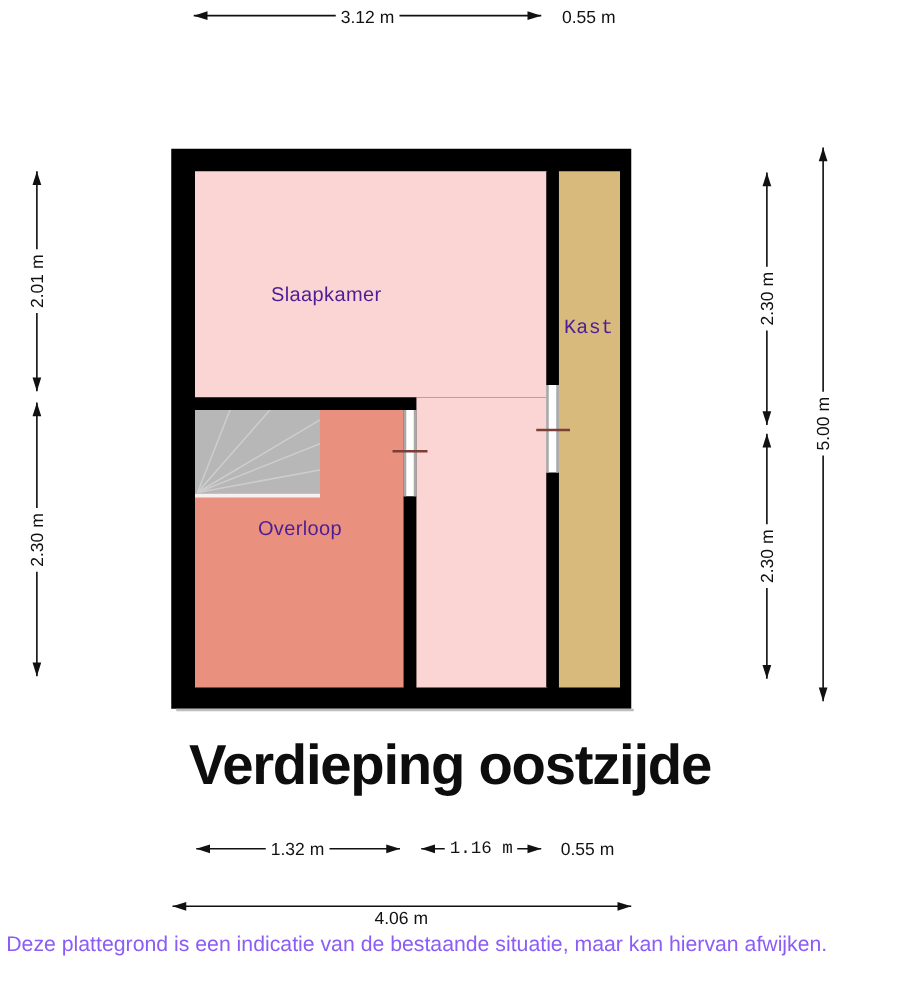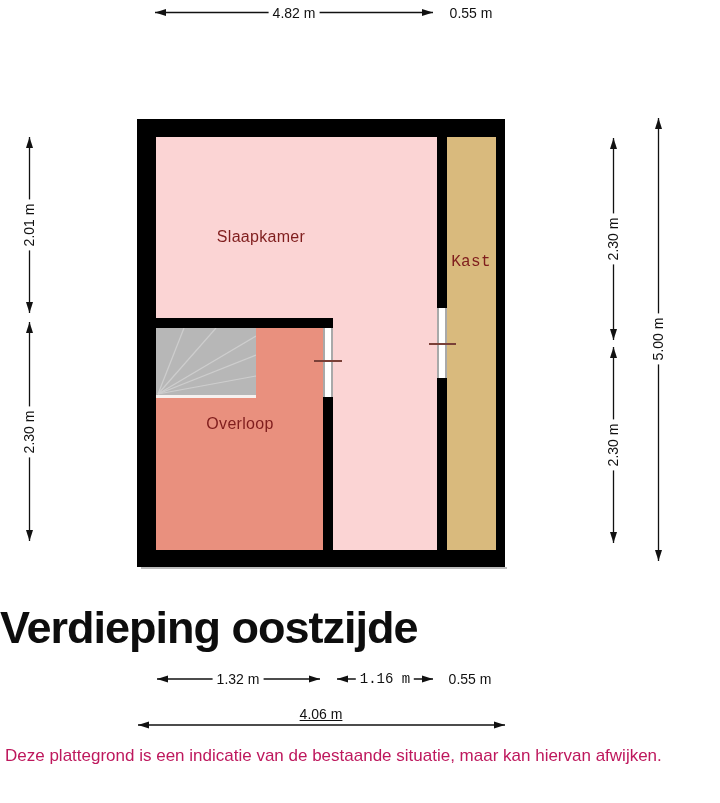--- a/index.html
+++ b/index.html
@@ -17,37 +17,37 @@
   .stairs-strip{background:#f6f1ef;}
   .door{
     background:#ffffff;
     border-left:2px solid #a9a9a9;
     border-right:2px solid #a9a9a9;
     box-sizing:border-box;
   }
   .tick{background:#7a4038;height:2px;}
   .room-label{
     transform:translate(-50%,-50%);
-    font-size:16px;color:#7f1d1d;white-space:nowrap;letter-spacing:.3px;
+    font-size:16px;color:#4c1d95;white-space:nowrap;letter-spacing:.3px;
   }
   
   .dim-label{
     transform:translate(-50%,-50%);
     font-size:14px;color:#111;background:#ffffff;
     padding:0 4px;white-space:nowrap;line-height:16px;
   }
   .dim-label.rot{transform:translate(-50%,-50%) rotate(-90deg);}
   
   .title{
-    left:0;top:602px;width:720px;
+    left:0;top:586px;width:720px;text-align:center;
     font-size:45px;font-weight:bold;color:#0d0d0d;letter-spacing:-1px;
   }
   .disclaimer{
     left:5px;top:744px;width:712px;
-    font-size:17px;line-height:23px;color:#be185d;
+    font-size:17px;line-height:23px;color:#8b5cf6;
   }
   svg{display:block;}
   .dims-svg{left:0;top:0;pointer-events:none;}
   .shadow-line{background:#bdbdbd;}
 </style>
 </head>
 <body>
 
 <div class="page">
 
@@ -122,34 +122,34 @@
       <line x1="337" y1="679" x2="433" y2="679"></line>
       <polygon points="337,679 348,675.5 348,682.5" stroke="none"></polygon>
       <polygon points="433,679 422,675.5 422,682.5" stroke="none"></polygon>
 
       <line x1="138" y1="725" x2="505" y2="725"></line>
       <polygon points="138,725 149,721.5 149,728.5" stroke="none"></polygon>
       <polygon points="505,725 494,721.5 494,728.5" stroke="none"></polygon>
     </g>
   </svg>
 
-  <div class="abs dim-label" style="left:294px;top:13px;">4.82 m</div>
+  <div class="abs dim-label" style="left:294px;top:13px;">3.12 m</div>
   <div class="abs dim-label" style="left:471px;top:13px;">0.55 m</div>
 
   <div class="abs dim-label rot" style="left:29px;top:225px;">2.01 m</div>
   <div class="abs dim-label rot" style="left:29px;top:432px;">2.30 m</div>
 
   <div class="abs dim-label rot" style="left:613px;top:239px;">2.30 m</div>
   <div class="abs dim-label rot" style="left:613px;top:445px;">2.30 m</div>
   <div class="abs dim-label rot" style="left:658px;top:339px;">5.00 m</div>
 
   <div class="abs dim-label" style="left:238px;top:679px;">1.32 m</div>
   <div class="abs dim-label" style="left:385px;top:679px;font-family:Liberation Mono, monospace;">1.16 m</div>
   <div class="abs dim-label" style="left:470px;top:679px;">0.55 m</div>
-  <div class="abs dim-label" style="left:321px;top:714px;text-decoration:underline;">4.06 m</div>
+  <div class="abs dim-label" style="left:321px;top:734px;">4.06 m</div>
 
   <div class="abs title">Verdieping oostzijde</div>
 
   <div class="abs disclaimer">
     <div>Deze plattegrond is een indicatie van de bestaande situatie, maar kan hiervan afwijken.</div>
   </div>
 
 </div>
 
 </body></html>

